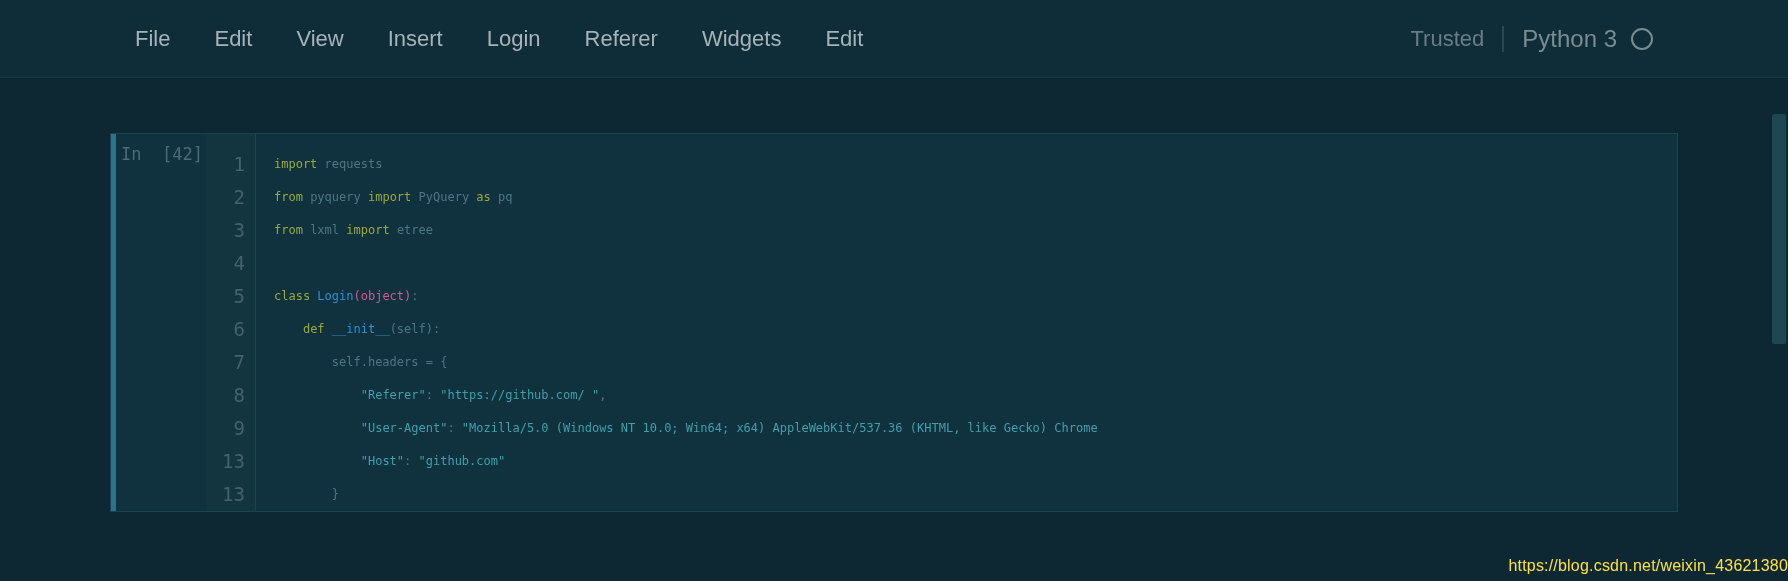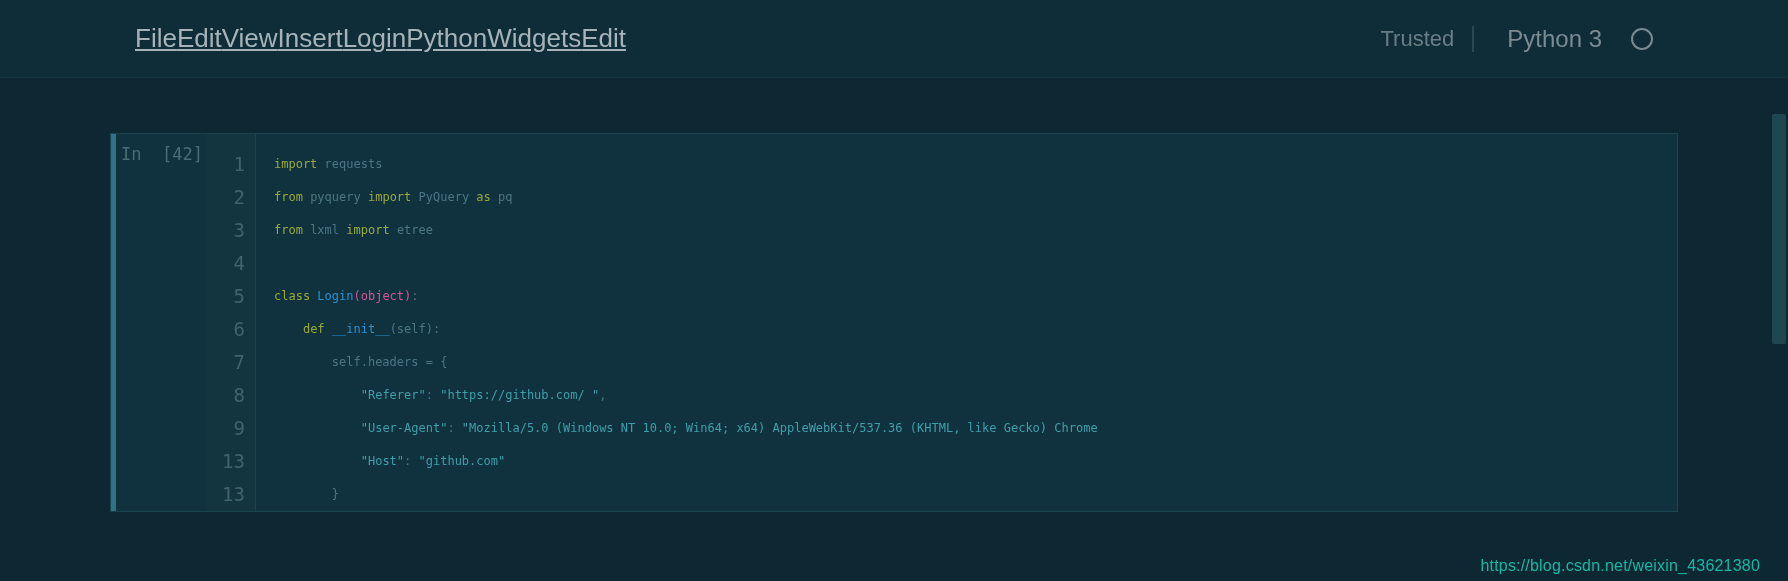--- a/index.html
+++ b/index.html
@@ -14,32 +14,31 @@
   .menubar {
     height: 78px;
     display: flex;
     align-items: center;
     padding: 0 135px 0 135px;
     border-bottom: 1px solid #133540;
     background: #0f2d38;
   }
   .menu-items {
     display: flex;
-    font-size: 26px;
+    gap: 44px;
+    font-size: 22px;
     color: #a6b3b9;
-    text-decoration: underline;
   }
   .menu-items span { cursor: pointer; }
   .right-status {
     margin-left: auto;
     display: flex;
     align-items: center;
     font-size: 24px;
     color: #7a8b92;
-    gap: 15px;
   }
   .trusted { padding-right: 18px; border-right: 2px solid #2a4752; margin-right: 18px; font-size: 22px; color: #6a7d85; }
   .kernel-name { margin-right: 14px; }
   .kernel-indicator {
     width: 22px; height: 22px;
     border: 2px solid #7a8b92;
     border-radius: 50%;
     display: inline-block;
   }
   .notebook-area {
@@ -92,23 +91,23 @@
   .mod  { color: #4d7683; }
   .cls  { color: #2a8fd1; }
   .paren{ color: #d15893; }
   .obj  { color: #d15893; }
   .fn   { color: #2a8fd1; }
   .self { color: #4d7683; }
   .op   { color: #4d7683; }
   .str  { color: #3f9faa; }
   .watermark {
     position: absolute;
-    bottom: 6px; right: 28px;
+    bottom: 6px; right: 0;
     font-size: 16px;
-    color: #14b8a6;
+    color: #fde047;
     font-family: Arial, sans-serif;
     letter-spacing: 0.2px;
   }
   .scrollbar-track {
     position: absolute;
     right: 0; top: 78px; bottom: 0;
     width: 18px;
     background: #0d2833;
   }
   .scrollbar-thumb {
@@ -124,21 +123,21 @@
 </head>
 <body>
 
 <div class="menubar">
   <div class="menu-items">
     <span>File</span>
     <span>Edit</span>
     <span>View</span>
     <span>Insert</span>
     <span>Login</span>
-    <span>Python</span>
+    <span>Referer</span>
     <span>Widgets</span>
     <span>Edit</span>
   </div>
   <div class="right-status">
     <span class="trusted">Trusted</span>
     <span class="kernel-name">Python 3</span>
     <span class="kernel-indicator"></span>
   </div>
 </div>
 

